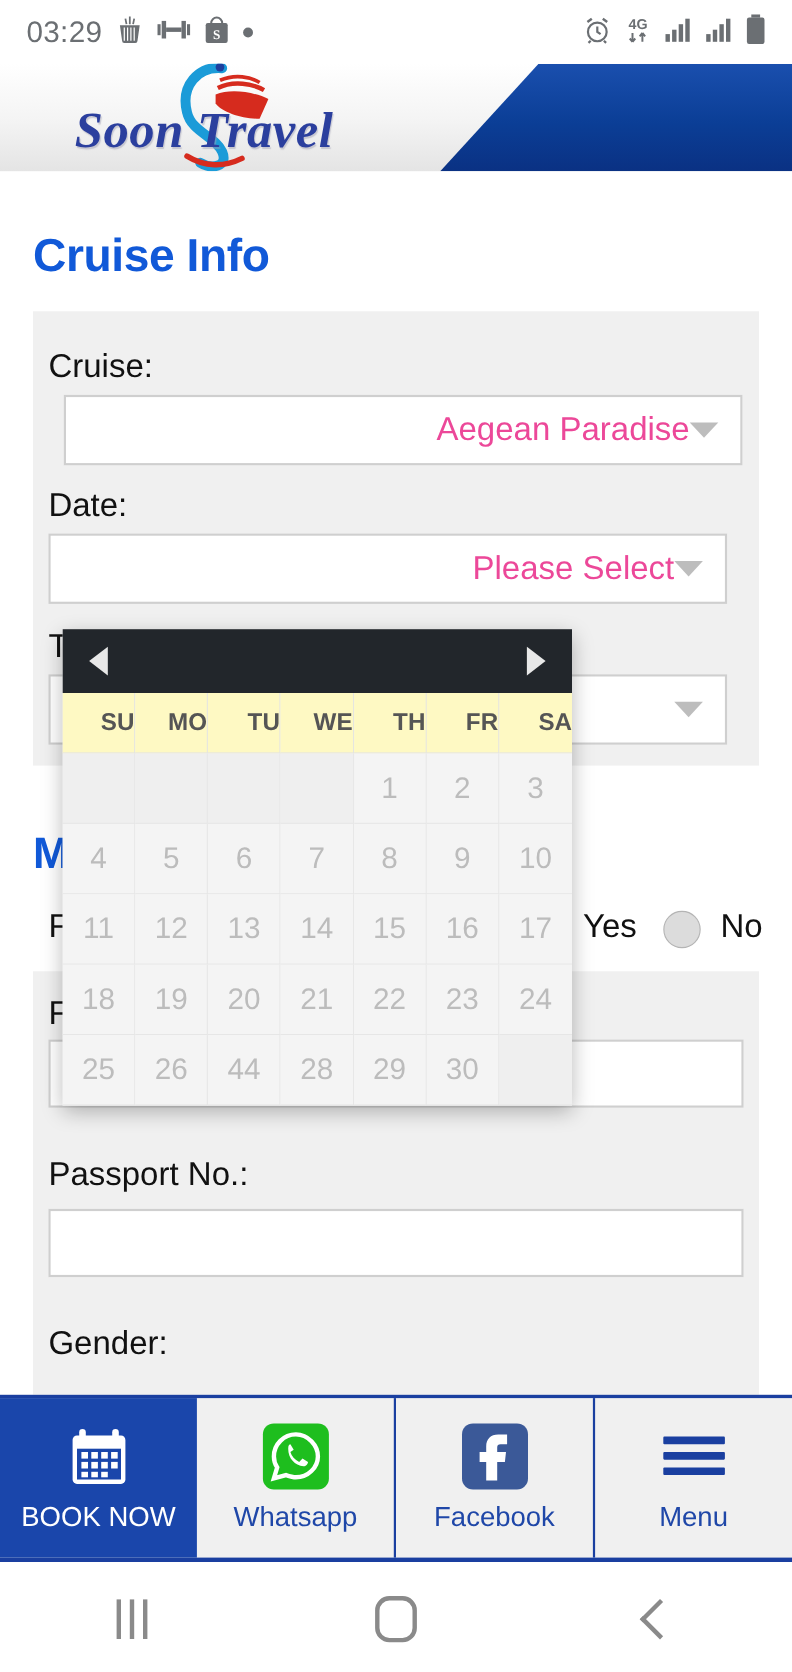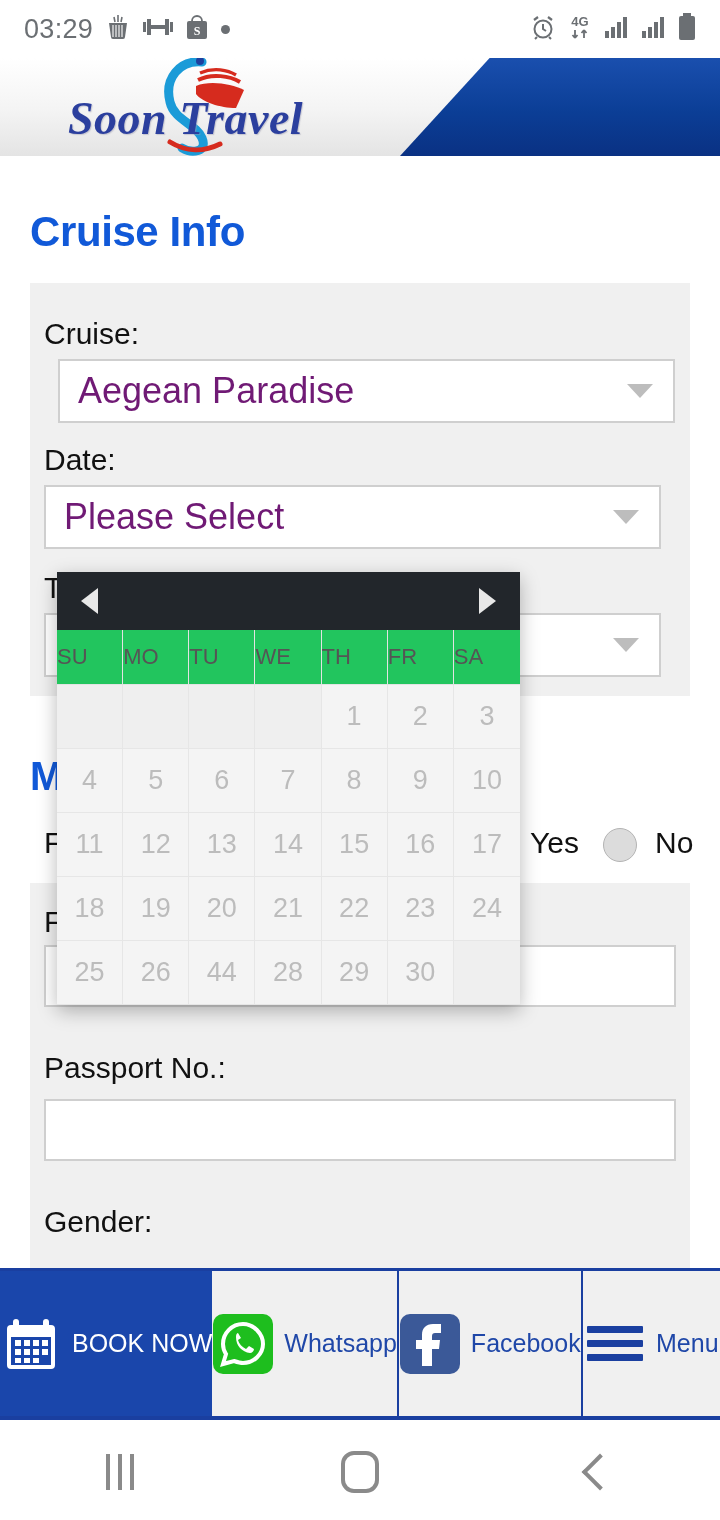--- a/index.html
+++ b/index.html
@@ -69,21 +69,21 @@
   #panel-main   { top:727px; height:385px; }
 
   .field-label {
     position:absolute; font-size:30px; color:#111; white-space:nowrap;
   }
   .select-box {
     position:absolute; height:64px; background:#fff;
     border:2px solid #cfcfcf;
     display:flex; align-items:center;
   }
-  .select-text { font-size:36px; color:#701a75; padding-left:18px; flex:1; }
+  .select-text { font-size:30px; color:#ec4899; padding-left:18px; flex:1;text-align:right; }
   .select-arrow {
     width:0;height:0;margin-right:20px;
     border-left:13px solid transparent; border-right:13px solid transparent;
     border-top:14px solid #bdbdbd;
   }
   .text-input {
     position:absolute; height:62px; background:#fff;
     border:2px solid #cfcfcf;
   }
 
@@ -113,42 +113,42 @@
   }
   .cal-title {
     flex:1; text-align:center; color:#f2f2f2;
     font-size:32px; font-weight:bold; letter-spacing:0.3px;
   }
   .cal-prev, .cal-next { width:0;height:0; }
   .cal-prev{ border-top:13px solid transparent; border-bottom:13px solid transparent; border-right:17px solid #e8e8e8;}
   .cal-next{ border-top:13px solid transparent; border-bottom:13px solid transparent; border-left:17px solid #e8e8e8;}
   .cal-dows { display:grid; grid-template-columns:repeat(7,1fr); }
   .cal-dow {
-    text-align:left; font-size:22px; font-weight:normal; color:#555;
-    padding:14px 0; background:#22c55e;
+    text-align:right; font-size:22px; font-weight:bold; color:#555;
+    padding:14px 0; background:#fef9c3;
     border-right:1px solid #e3e3e3; border-bottom:1px solid #e3e3e3;
   }
   .cal-dow:last-child{ border-right:none; }
   .cal-grid { display:grid; grid-template-columns:repeat(7,1fr); }
   .cal-cell {
     height:64px; display:flex; align-items:center; justify-content:center;
     font-size:27px; color:#bcbcbc; background:#f4f4f4;
     border-right:1px solid #e6e6e6; border-bottom:1px solid #e6e6e6;
   }
   .cal-cell.blank { background:#efefef; color:transparent; }
   .cal-cell:nth-child(7n){ border-right:none; }
 
   
   .bottombar {
     position:absolute; left:0; top:1268px; width:720px; height:152px;
     display:flex; background:#f0f0f0;
     border-top:3px solid #1a3fa0; border-bottom:4px solid #1a3fa0;
   }
   .bb-item {
-    flex:1; display:flex; flex-direction:row; align-items:center;
+    flex:1; display:flex; flex-direction:column; align-items:center;
     justify-content:center; gap:10px;
     border-right:2px solid #1a3fa0;
     position:relative;
   }
   .bb-item:last-child { border-right:none; }
   .bb-item.primary { background:#1a46ab; border-right:none; }
   .bb-label { font-size:25px; color:#1f47a8; white-space:nowrap; }
   .bb-item.primary .bb-label { color:#ffffff; }
   .bb-icon { height:62px; display:flex; align-items:center; justify-content:center; }
 

